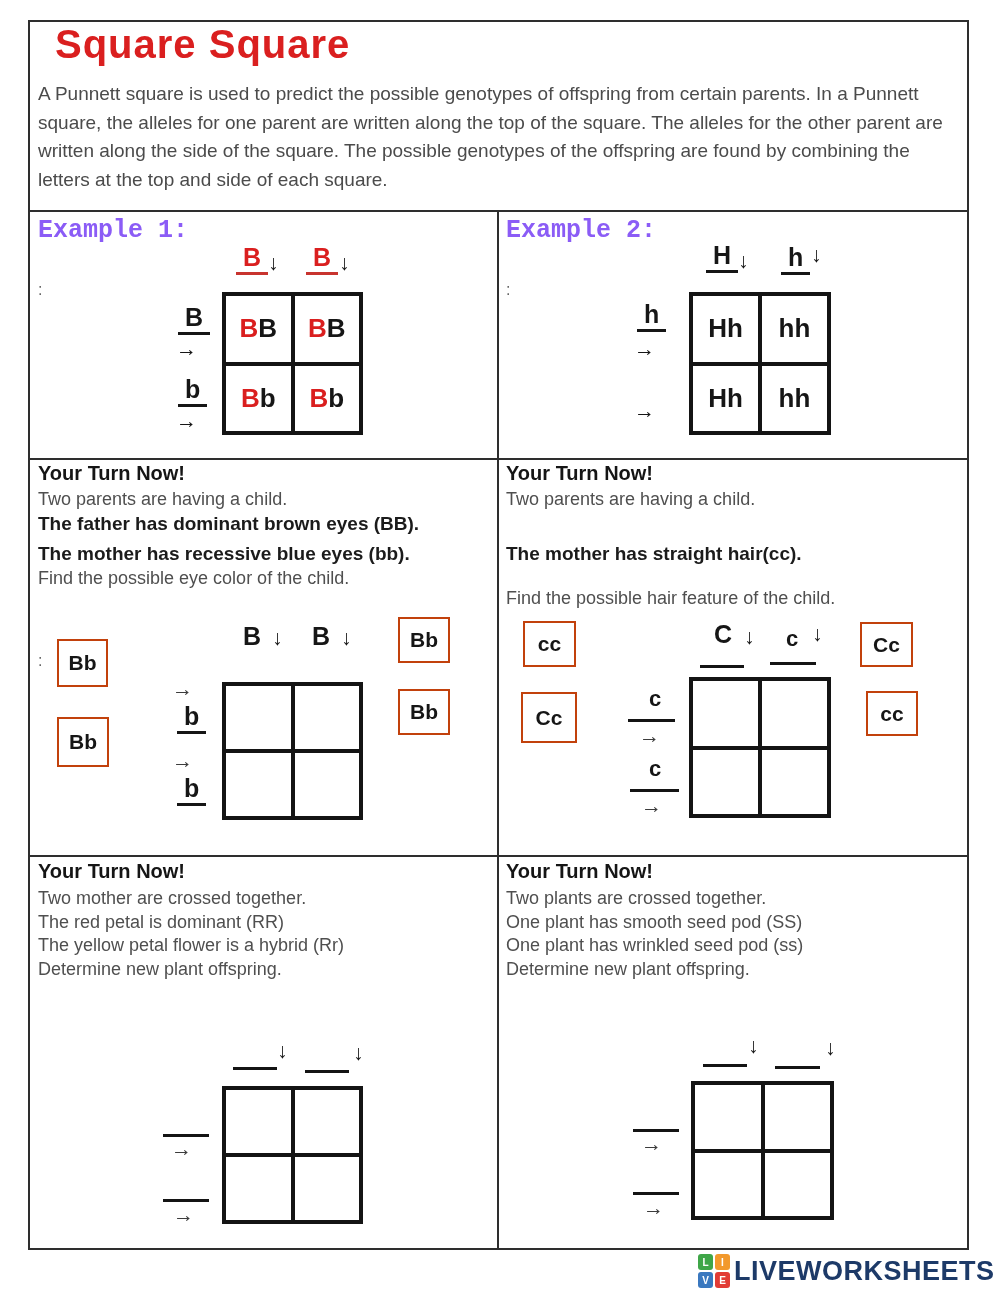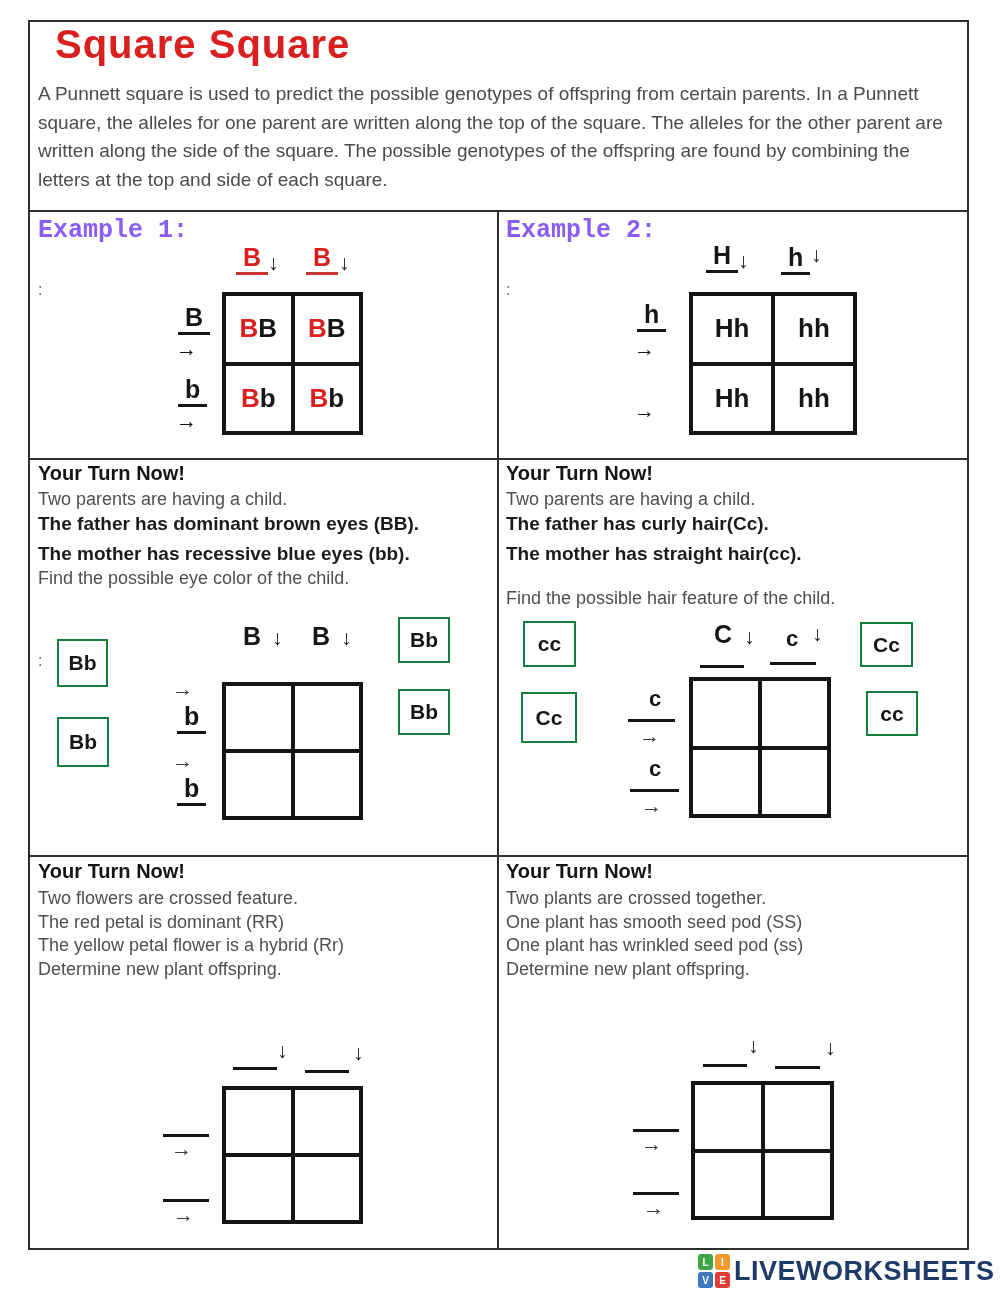--- a/index.html
+++ b/index.html
@@ -17,21 +17,21 @@
   .psq{position:absolute;display:grid;grid-template-columns:1fr 1fr;grid-template-rows:1fr 1fr;
        gap:4px;background:#141414;border:4px solid #141414;box-sizing:border-box;}
   .psq .c{background:#ffffff;display:flex;align-items:center;justify-content:center;
           font-size:26px;font-weight:700;color:#161616;}
   .psq .c .f{color:#da1f1f;}
   .ph{position:absolute;font-size:25px;font-weight:700;color:#161616;text-align:center;}
   .u{border-bottom:3px solid #161616;padding:0 7px;}
   .u.red{color:#da1f1f;border-bottom-color:#c8342f;}
   .arr{position:absolute;font-size:21px;font-weight:700;color:#161616;line-height:1;}
   .arr.gray{color:#3c3c3c;font-weight:400;}
-  .tile{position:absolute;border:2px solid #15803d;background:#fff;display:flex;align-items:center;
+  .tile{position:absolute;border:2px solid #c2410c;background:#fff;display:flex;align-items:center;
         justify-content:center;font-size:21px;font-weight:700;color:#161616;box-sizing:border-box;}
   .blank{position:absolute;background:#141414;height:3px;}
   .logo-grid{position:absolute;display:grid;grid-template-columns:15px 15px;grid-template-rows:16px 16px;gap:2px;}
   .logo-tile{border-radius:3px;display:flex;align-items:center;justify-content:center;
              color:#fff;font-size:10px;font-weight:800;}
   .brand{font-size:27px;font-weight:800;color:#1d3a68;letter-spacing:0.5px;}
 </style>
 </head>
 <body>
 
@@ -83,21 +83,21 @@
 
   <span class="ph u" style="left:706px;top:241px;">H</span>
   <span class="arr" style="left:738px;top:250px;">↓</span>
   <span class="ph u" style="left:781px;top:243px;">h</span>
   <span class="arr" style="left:811px;top:244px;">↓</span>
 
   <span class="ph u" style="left:637px;top:300px;">h</span>
   <span class="arr" style="left:634px;top:338px;">→</span>
   <span class="arr" style="left:634px;top:400px;">→</span>
 
-  <div class="psq" style="left:689px;top:292px;width:168px;height:143px;">
+  <div class="psq" style="left:689px;top:292px;width:142px;height:143px;">
     <div class="c">Hh</div>
     <div class="c">hh</div>
     <div class="c">Hh</div>
     <div class="c">hh</div>
   </div>
 
   <div class="abs turn-title" style="left:38px;top:462px;">Your Turn Now!</div>
   <div class="abs hand" style="left:38px;top:489px;">Two parents are having a child.</div>
   <div class="abs boldline" style="left:38px;top:513px;">The father has dominant brown eyes (BB).</div>
   <div class="abs boldline" style="left:38px;top:543px;">The mother has recessive blue eyes (bb).</div>
@@ -121,21 +121,20 @@
 
   <div class="psq" style="left:222px;top:682px;width:141px;height:138px;">
     <div class="c"></div>
     <div class="c"></div>
     <div class="c"></div>
     <div class="c"></div>
   </div>
 
   <div class="abs turn-title" style="left:506px;top:462px;">Your Turn Now!</div>
   <div class="abs hand" style="left:506px;top:489px;">Two parents are having a child.</div>
-  <div class="abs boldline" style="left:506px;top:513px;">The father has curly hair(Cc).</div>
   <div class="abs boldline" style="left:506px;top:543px;">The mother has straight hair(cc).</div>
   <div class="abs hand" style="left:506px;top:568px;margin-top:20px;">Find the possible hair feature of the child.</div>
 
   <div class="tile" style="left:523px;top:621px;width:53px;height:46px;">cc</div>
   <div class="tile" style="left:521px;top:692px;width:56px;height:51px;">Cc</div>
   <div class="tile" style="left:860px;top:622px;width:53px;height:45px;">Cc</div>
   <div class="tile" style="left:866px;top:691px;width:52px;height:45px;">cc</div>
 
   <span class="ph" style="left:714px;top:620px;">C</span>
   <span class="arr" style="left:744px;top:626px;">↓</span>
@@ -152,21 +151,21 @@
   <span class="arr gray" style="left:641px;top:795px;">→</span>
 
   <div class="psq" style="left:689px;top:677px;width:142px;height:141px;">
     <div class="c"></div>
     <div class="c"></div>
     <div class="c"></div>
     <div class="c"></div>
   </div>
 
   <div class="abs turn-title" style="left:38px;top:860px;">Your Turn Now!</div>
-  <div class="abs hand" style="left:38px;top:888px;">Two flowers are crossed feature.</div>
+  <div class="abs hand" style="left:38px;top:888px;">Two mother are crossed together.</div>
   <div class="abs hand" style="left:38px;top:912px;">The red petal is dominant (RR)</div>
   <div class="abs hand" style="left:38px;top:935px;">The yellow petal flower is a hybrid (Rr)</div>
   <div class="abs hand" style="left:38px;top:959px;">Determine new plant offspring.</div>
 
   <div class="blank" style="left:233px;top:1067px;width:44px;"></div>
   <span class="arr" style="left:277px;top:1040px;">↓</span>
   <div class="blank" style="left:305px;top:1070px;width:44px;"></div>
   <span class="arr" style="left:353px;top:1042px;">↓</span>
 
   <div class="blank" style="left:163px;top:1134px;width:46px;"></div>

